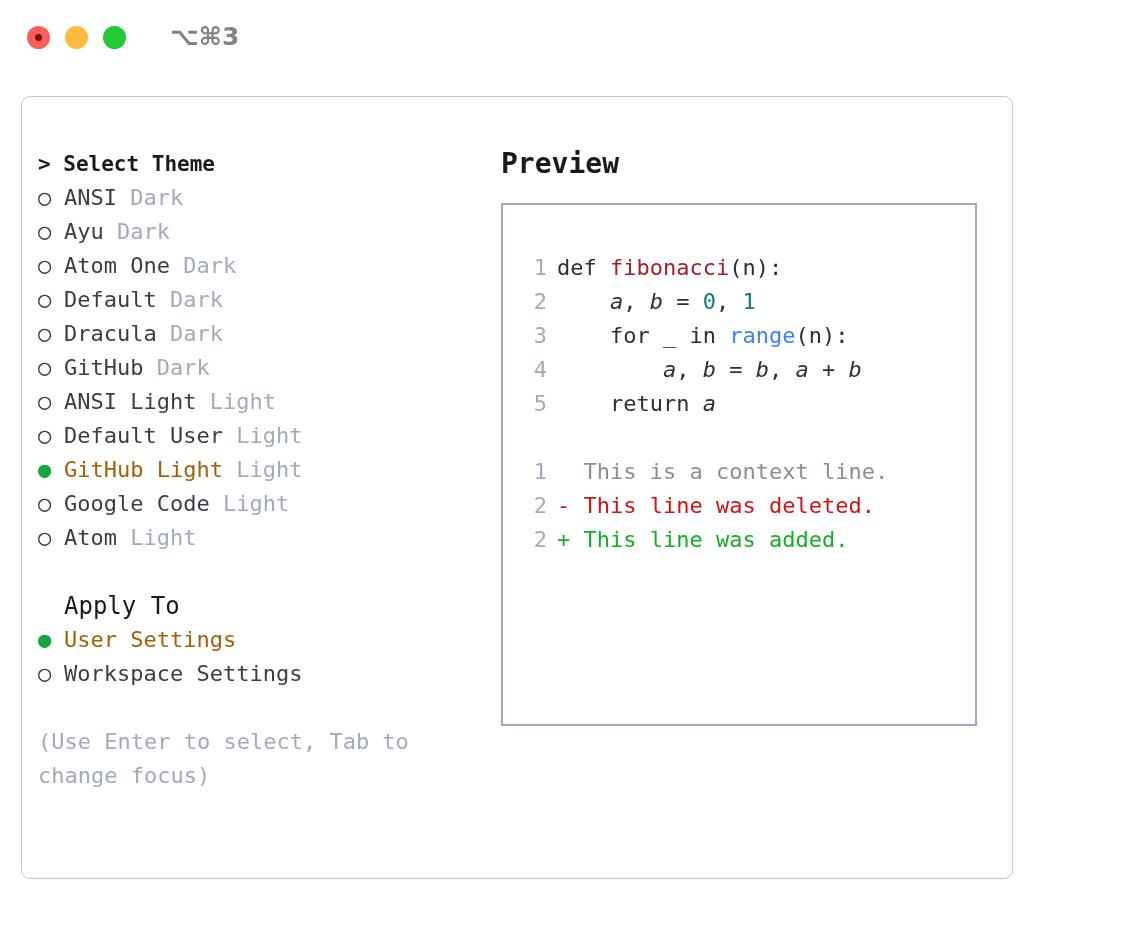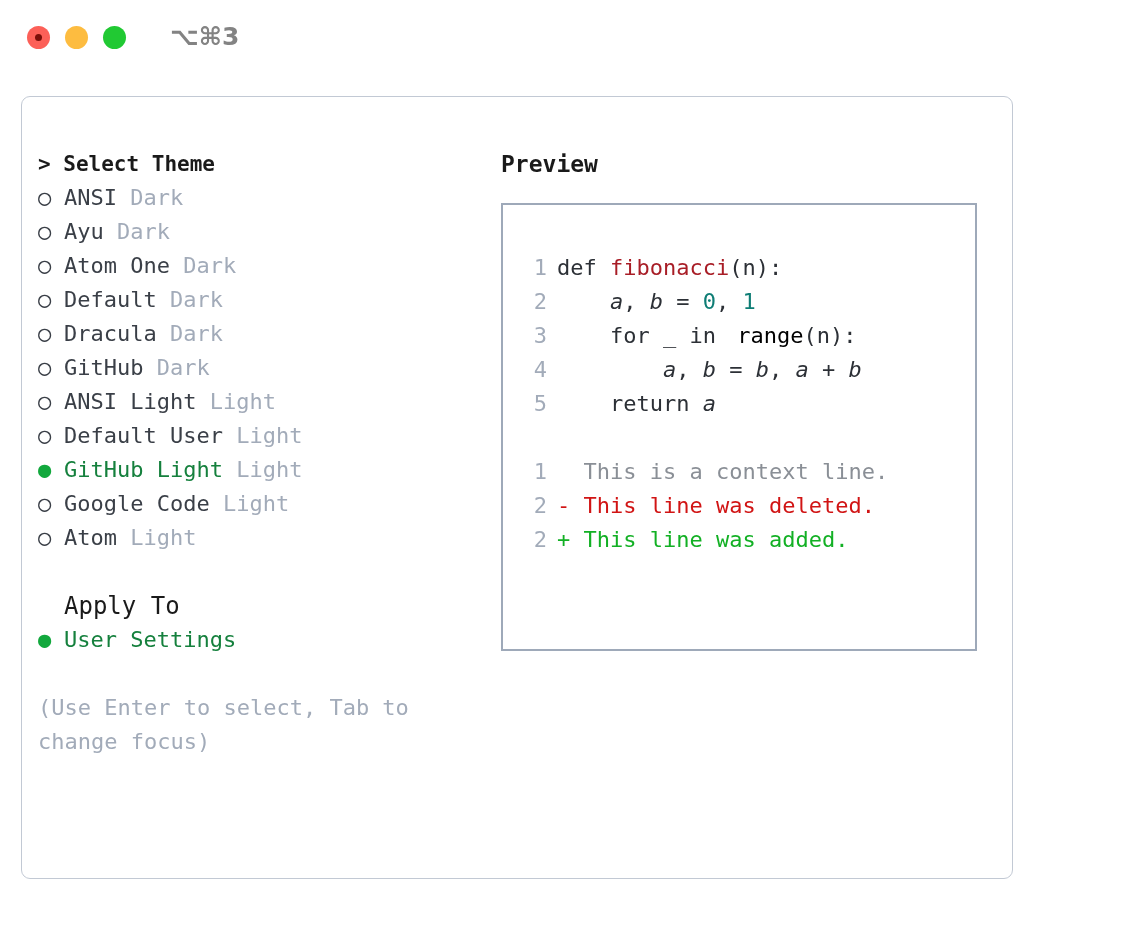--- a/index.html
+++ b/index.html
@@ -109,21 +109,21 @@
     color: #3a3f47;
     white-space: pre;
     display: block;
   }
   .bullet {
     display: inline-block;
     width: 26px;
     color: #3a3f47;
   }
   .bullet.on { color: #12a83d; }
-  .row.sel .name { color: #15803d; }
+  .row.sel .name { color: #a16207; }
   .name { color: #3a3f47; }
   .kind { color: #a2abb9; }
 
   .spacer-row { height: 34px; }
 
   .section-label {
     height: 34px;
     line-height: 34px;
     font-size: 24px;
     color: #1a1a1a;
@@ -140,30 +140,30 @@
   }
 
   
   #right-col {
     position: absolute;
     left: 479px;
     top: 50px;
     width: 490px;
   }
   #preview-title {
-    font-size: 23px;
+    font-size: 28px;
     font-weight: bold;
     color: #1a1a1a;
     height: 34px;
     line-height: 34px;
   }
   #preview-box {
     margin-top: 22px;
     width: 476px;
-    height: 448px;
+    height: 523px;
     border: 2px solid #9ea9b9;
     box-sizing: border-box;
     background: #ffffff;
     padding: 46px 0 0 14px;
   }
 
   .cline {
     font-size: 22px;
     line-height: 34px;
     white-space: pre;
@@ -171,21 +171,21 @@
   }
   .ln {
     display: inline-block;
     width: 30px;
     color: #a2abb9;
     text-align: right;
     margin-right: 10px;
   }
   .tok-fn   { color: #a81d26; }
   .tok-num  { color: #0e7d75; }
-  .tok-call { color: #000000; margin-left: 8px; }
+  .tok-call { color: #3b82f6; }
   .tok-var  { font-style: italic; }
   .tok-kw   { color: #2c3036; }
   .gap { height: 34px; }
   .d-ctx { color: #8a8f96; }
   .d-del { color: #d11414; }
   .d-add { color: #12b024; }
 </style>
 </head>
 <body>
 
@@ -216,20 +216,21 @@
           <div class="row sel"><span class="bullet on">●</span><span class="name">GitHub Light</span><span> </span><span class="kind">Light</span></div>
           <div class="row"><span class="bullet">○</span><span class="name">Google Code</span><span> </span><span class="kind">Light</span></div>
           <div class="row"><span class="bullet">○</span><span class="name">Atom</span><span> </span><span class="kind">Light</span></div>
         </div>
 
       <div class="spacer-row"></div>
 
       <div class="section-label">Apply To</div>
       <div id="apply-list">
           <div class="row sel"><span class="bullet on">●</span><span class="name">User Settings</span></div>
+          <div class="row"><span class="bullet">○</span><span class="name">Workspace Settings</span></div>
         </div>
 
       <div id="help">(Use Enter to select, Tab to change focus)</div>
     </div>
 
     <div id="right-col">
       <div id="preview-title">Preview</div>
       <div id="preview-box">
         <div id="code-block">
             <div class="cline"><span class="ln">1</span><span class="tok-kw">def </span><span class="tok-fn">fibonacci</span><span class="tok-kw">(n):</span></div>

